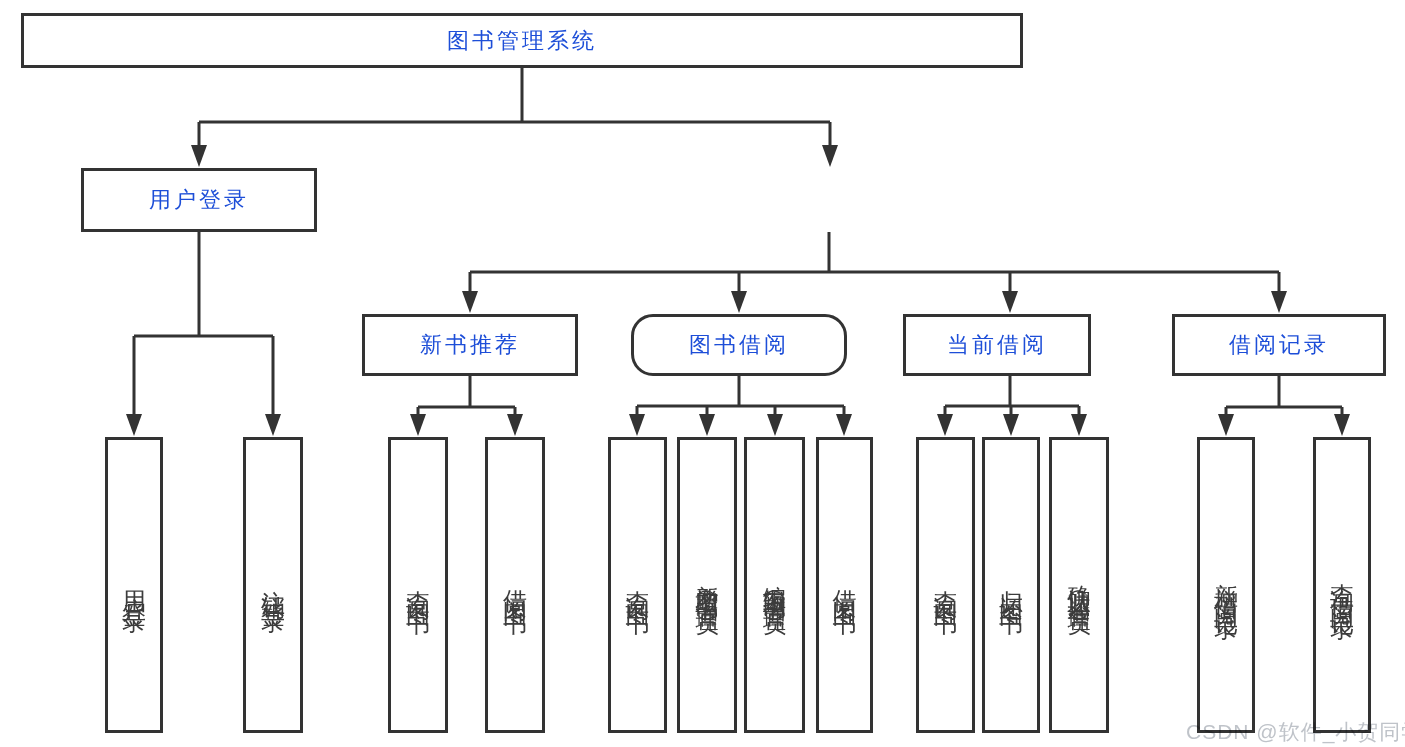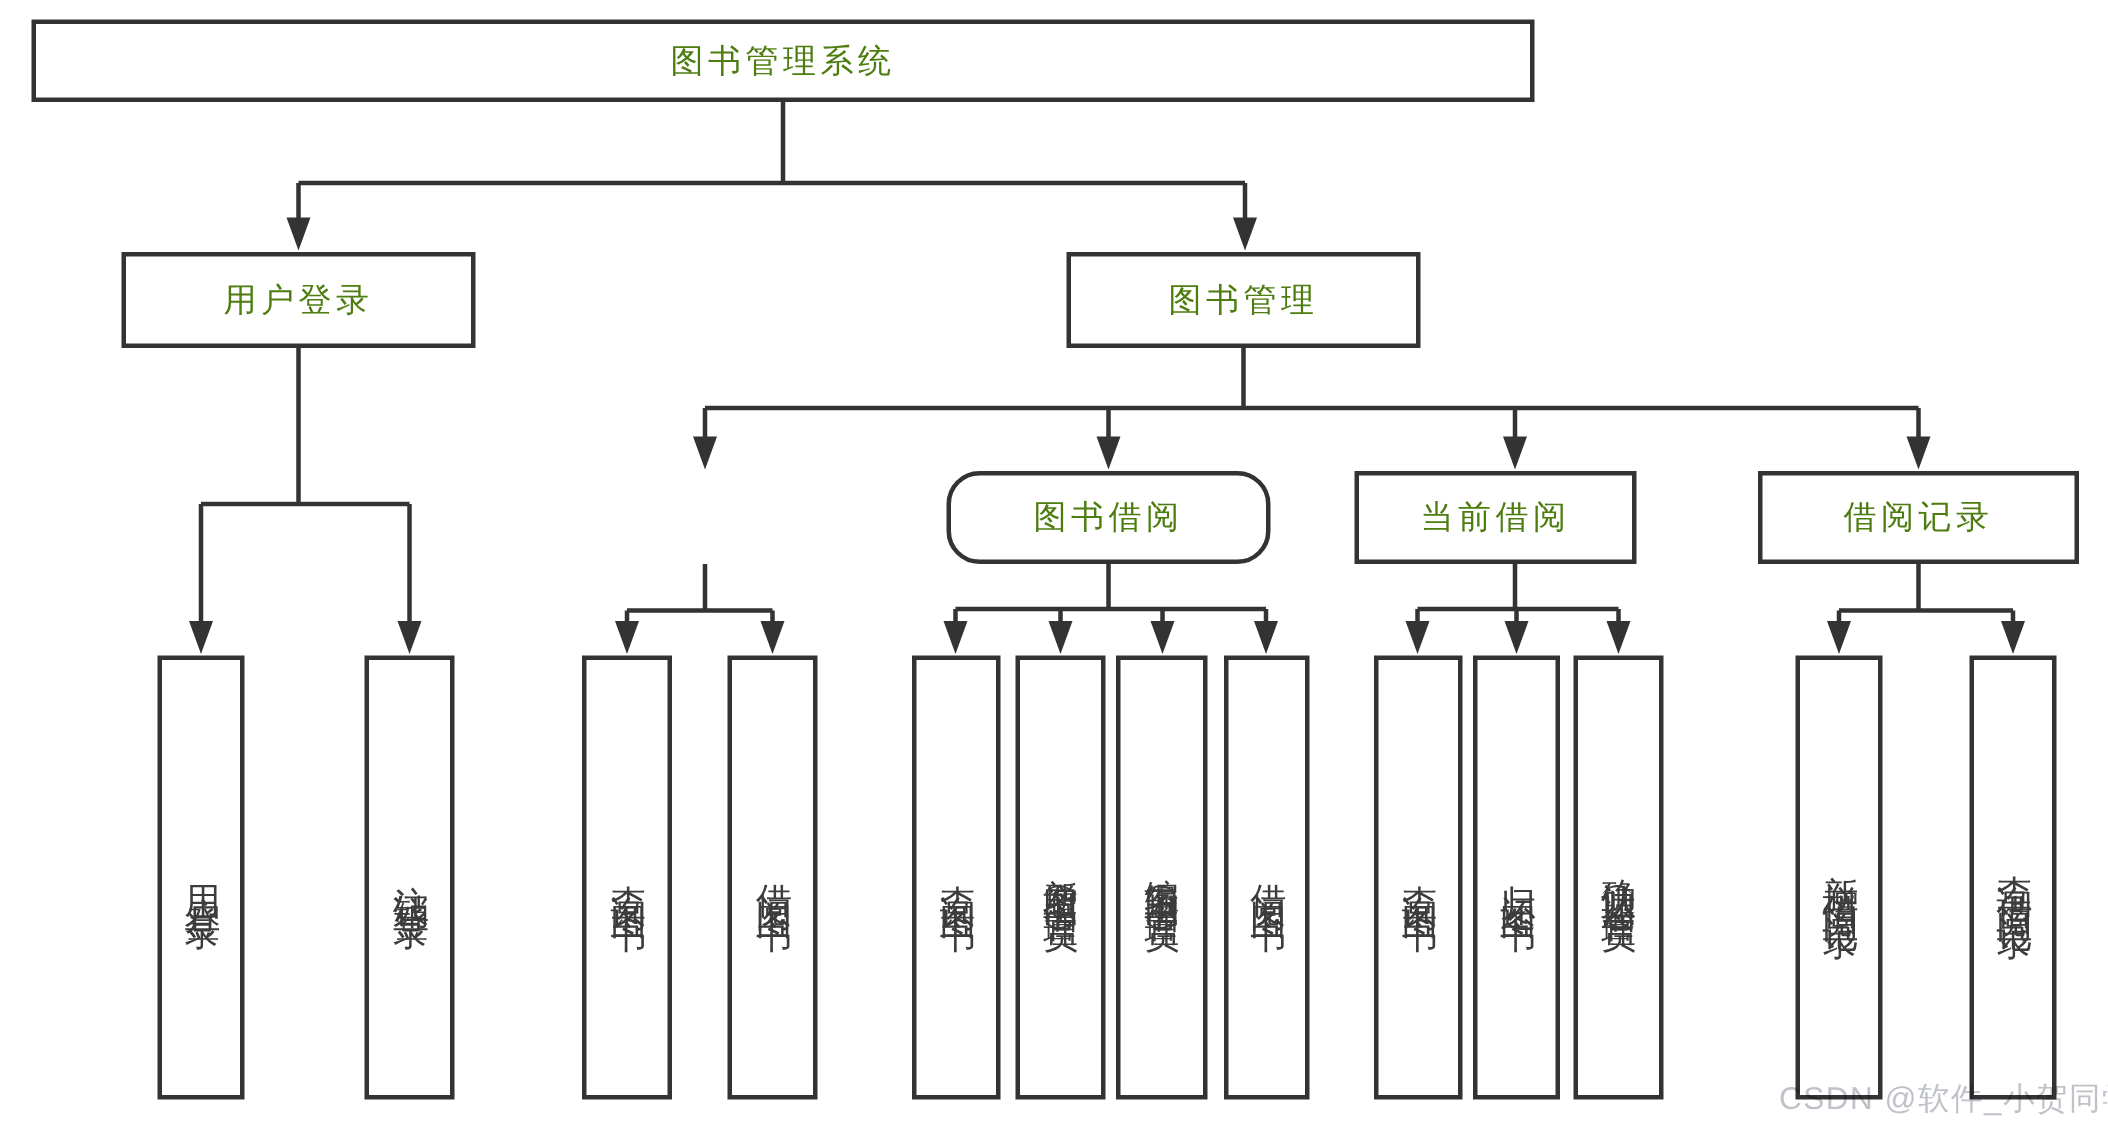--- a/index.html
+++ b/index.html
@@ -28,21 +28,21 @@
     background: #ffffff;
     display: flex;
     align-items: center;
     justify-content: center;
     color: #3c3c3c;
   }
   .h-label {
     font-size: 22px;
     letter-spacing: 3px;
     white-space: nowrap;
-    color: #4d7c0f;
+    color: #1d4ed8;
   }
   .v-box .v-label {
     writing-mode: vertical-rl;
     text-orientation: mixed;
     font-size: 24px;
     letter-spacing: 7px;
     line-height: 1;
     color: #3c3c3c;
   }
   .v-box .v-label.tight {
@@ -124,24 +124,24 @@
     </g>
   </svg>
 
   <div class="box n-root">
     <span class="h-label">图书管理系统</span>
   </div>
 
   <div class="box n-l2a">
     <span class="h-label">用户登录</span>
   </div>
-  <div class="box n-l2b">
-    <span class="h-label">图书管理</span>
+
+  <div class="box n-l3a">
+    <span class="h-label">新书推荐</span>
   </div>
-
   <div class="box n-l3b">
     <span class="h-label">图书借阅</span>
   </div>
   <div class="box n-l3c">
     <span class="h-label">当前借阅</span>
   </div>
   <div class="box n-l3d">
     <span class="h-label">借阅记录</span>
   </div>
 

